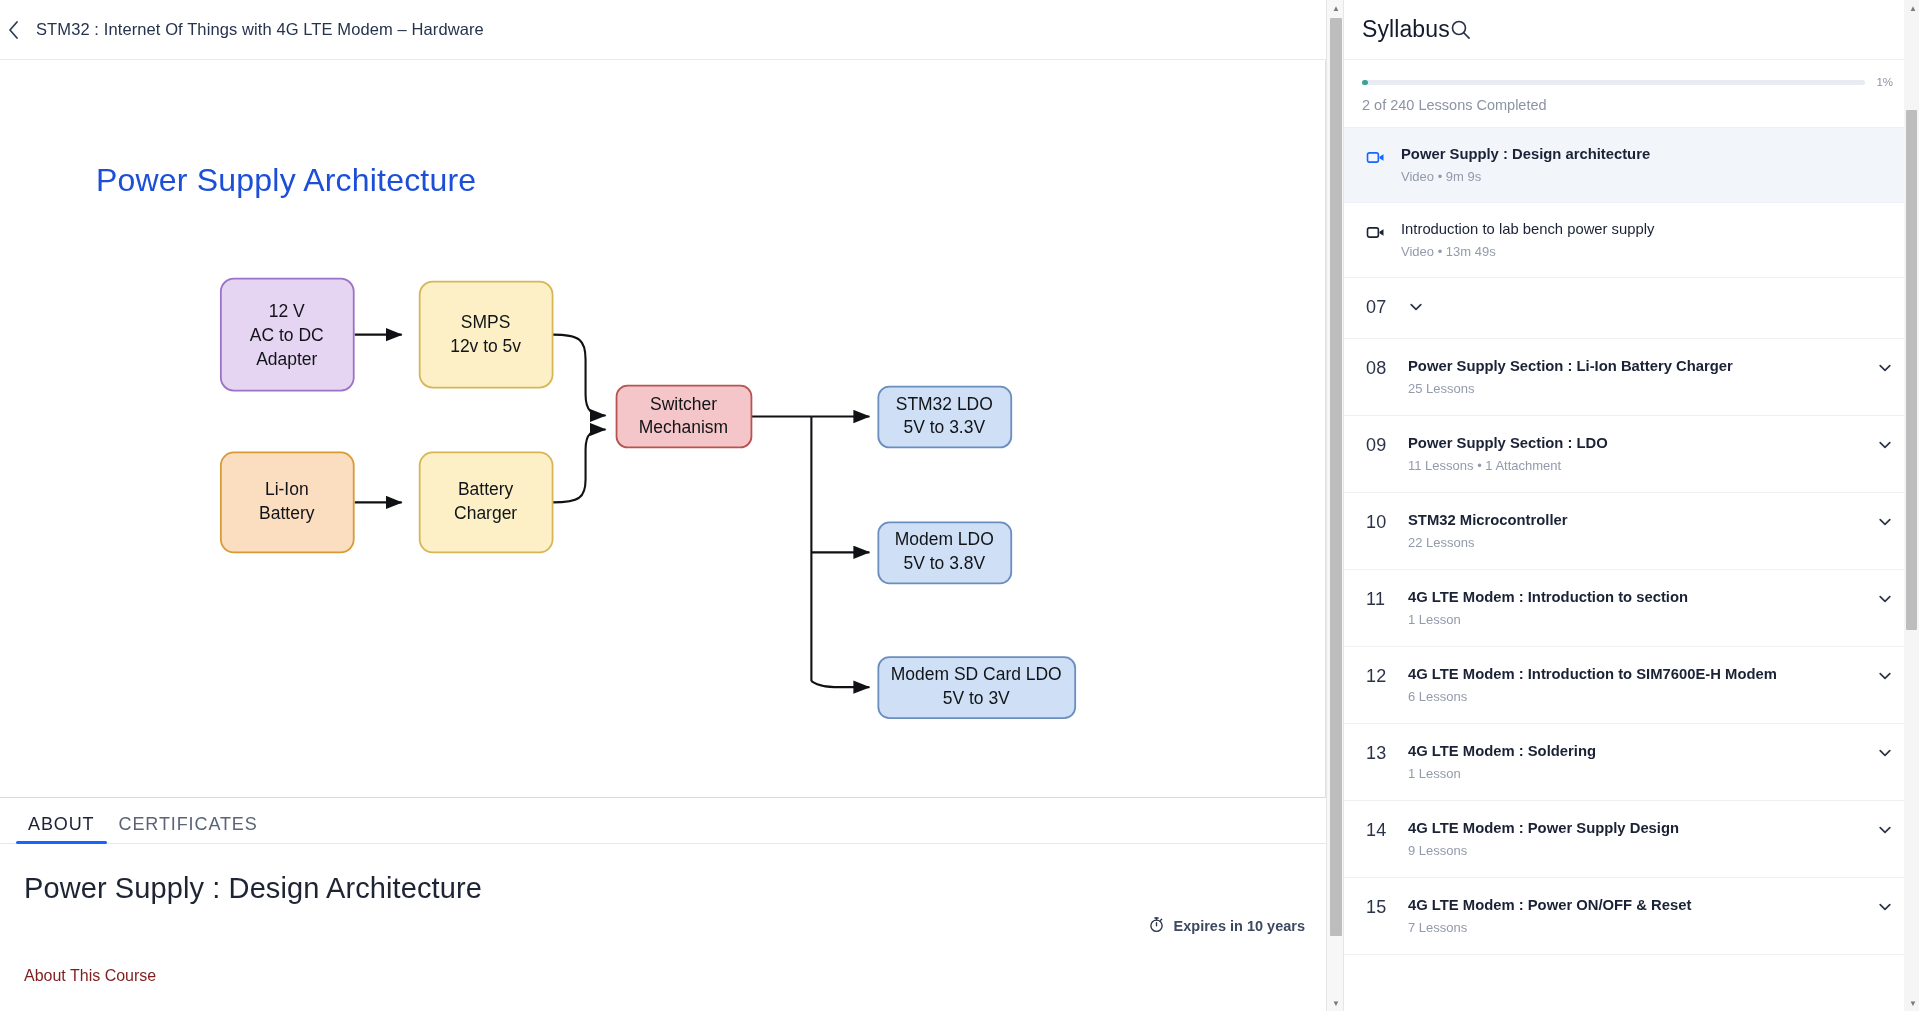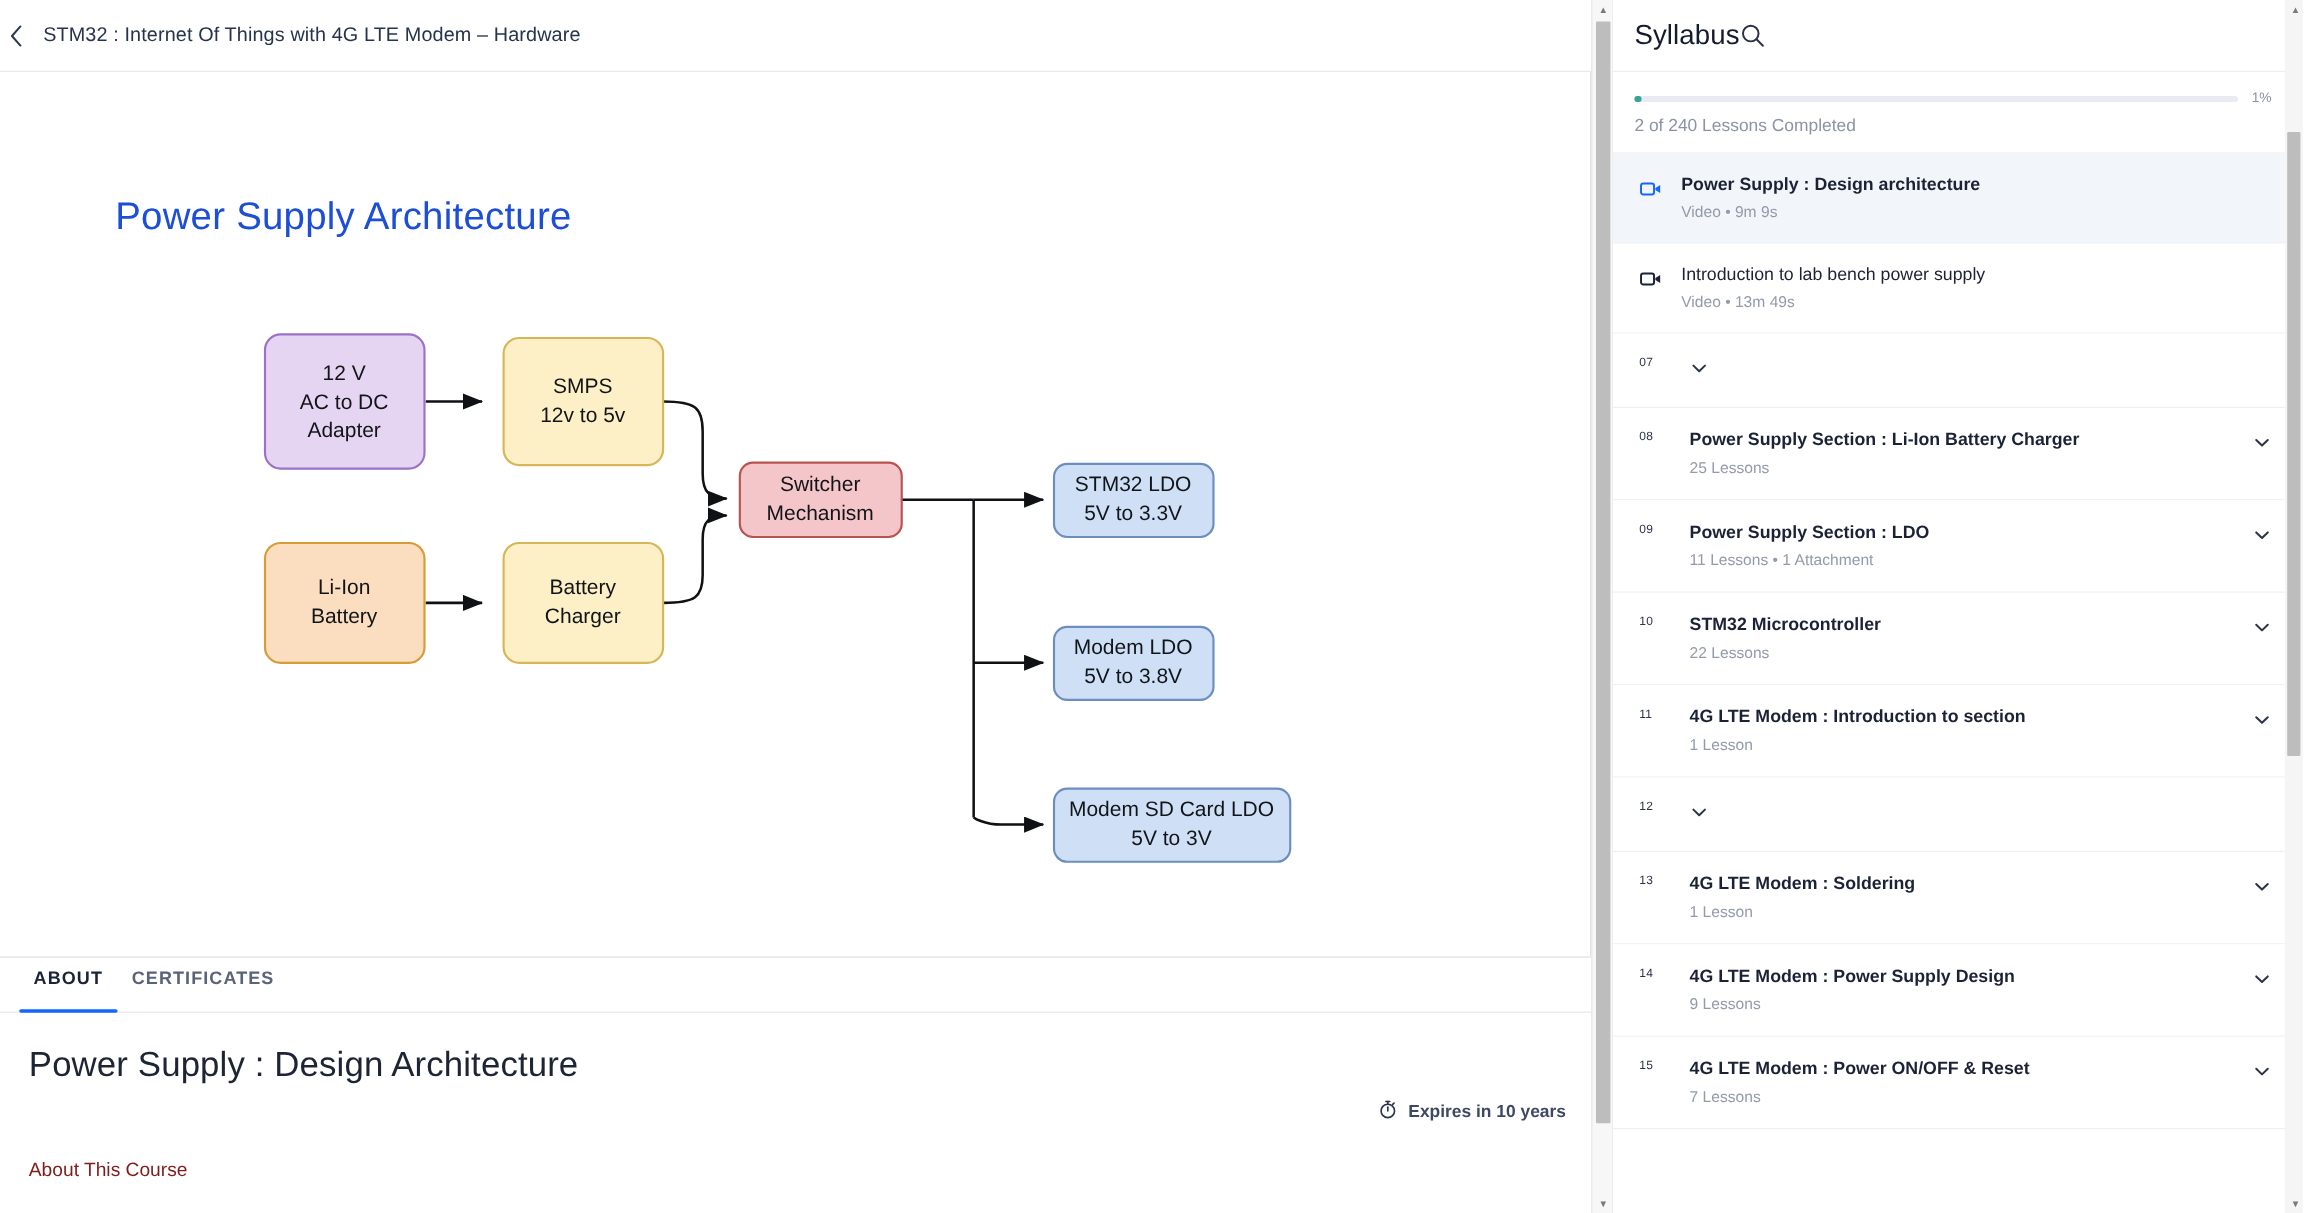--- a/index.html
+++ b/index.html
@@ -78,23 +78,23 @@
 
   
   .tabs-row {
     height: 46px; min-height: 46px;
     display: flex; align-items: flex-end;
     border-bottom: 1px solid #e6e8ec;
     padding-left: 16px;
     background: #fff;
   }
   .tab {
-    font-size: 15px; letter-spacing: .9px;
-    color: #5a6478; padding: 0 12px 19px 12px;
-    cursor: pointer; position: relative; font-weight: 700;
+    font-size: 18px; letter-spacing: .9px;
+    color: #5a6478; padding: 0 12px 8px 12px;
+    cursor: pointer; position: relative; font-weight: 400;
   }
   .tab.active { color: #1a2236; }
   .tab.active::after {
     content: ""; position: absolute; left: 0; right: 0; bottom: -1px;
     height: 3px; background: #1565ff; border-radius: 2px;
   }
   .about-area { position: relative; flex: 1; padding: 28px 24px 0 24px; overflow: hidden; }
   .about-title {
     font-size: 29px; color: #1d2433; font-weight: normal; letter-spacing: .1px;
   }
@@ -159,21 +159,21 @@
   .lesson-meta { font-size: 13px; color: #939aab; }
 
   .section-row {
     display: flex; align-items: flex-start;
     padding: 19px 26px 19px 22px;
     border-bottom: 1px solid #eef0f4;
     cursor: pointer; background: #fff;
   }
   .sec-num {
     width: 42px; flex: 0 0 42px;
-    font-size: 10px; color: #2b3348; letter-spacing: .3px;
+    font-size: 18px; color: #2b3348; letter-spacing: .3px;
   }
   .sec-texts { flex: 1; display: flex; flex-direction: column; gap: 7px; }
   .sec-title { font-size: 14.8px; font-weight: bold; color: #1b2236; }
   .sec-meta { font-size: 13px; color: #939aab; }
   .sec-chevron { flex: 0 0 auto; color: #2b3348; margin-top: 2px; }
 
   .syl-scroll {
     position: absolute; top: 0; right: 0; width: 15px; height: 100%;
     background: #f5f5f5;
   }
@@ -396,20 +396,24 @@
      <span class="sec-texts">
        <span class="sec-title">4G LTE Modem : Introduction to section</span>
        <span class="sec-meta">1 Lesson</span>
      </span>
      <span class="sec-chevron"><svg width="16" height="16" viewBox="0 0 18 18" fill="none">
   <path d="M3.6 6.4L9 11.6l5.4-5.2" stroke="#2b3348" stroke-width="1.9" stroke-linecap="round" stroke-linejoin="round"></path>
 </svg></span>
         </div>
         <div class="section-row">
           <span class="sec-num">12</span>
+     <span class="sec-texts">
+       <span class="sec-title">4G LTE Modem : Introduction to SIM7600E-H Modem</span>
+       <span class="sec-meta">6 Lessons</span>
+     </span>
      <span class="sec-chevron"><svg width="16" height="16" viewBox="0 0 18 18" fill="none">
   <path d="M3.6 6.4L9 11.6l5.4-5.2" stroke="#2b3348" stroke-width="1.9" stroke-linecap="round" stroke-linejoin="round"></path>
 </svg></span>
         </div>
         <div class="section-row">
           <span class="sec-num">13</span>
      <span class="sec-texts">
        <span class="sec-title">4G LTE Modem : Soldering</span>
        <span class="sec-meta">1 Lesson</span>
      </span>

